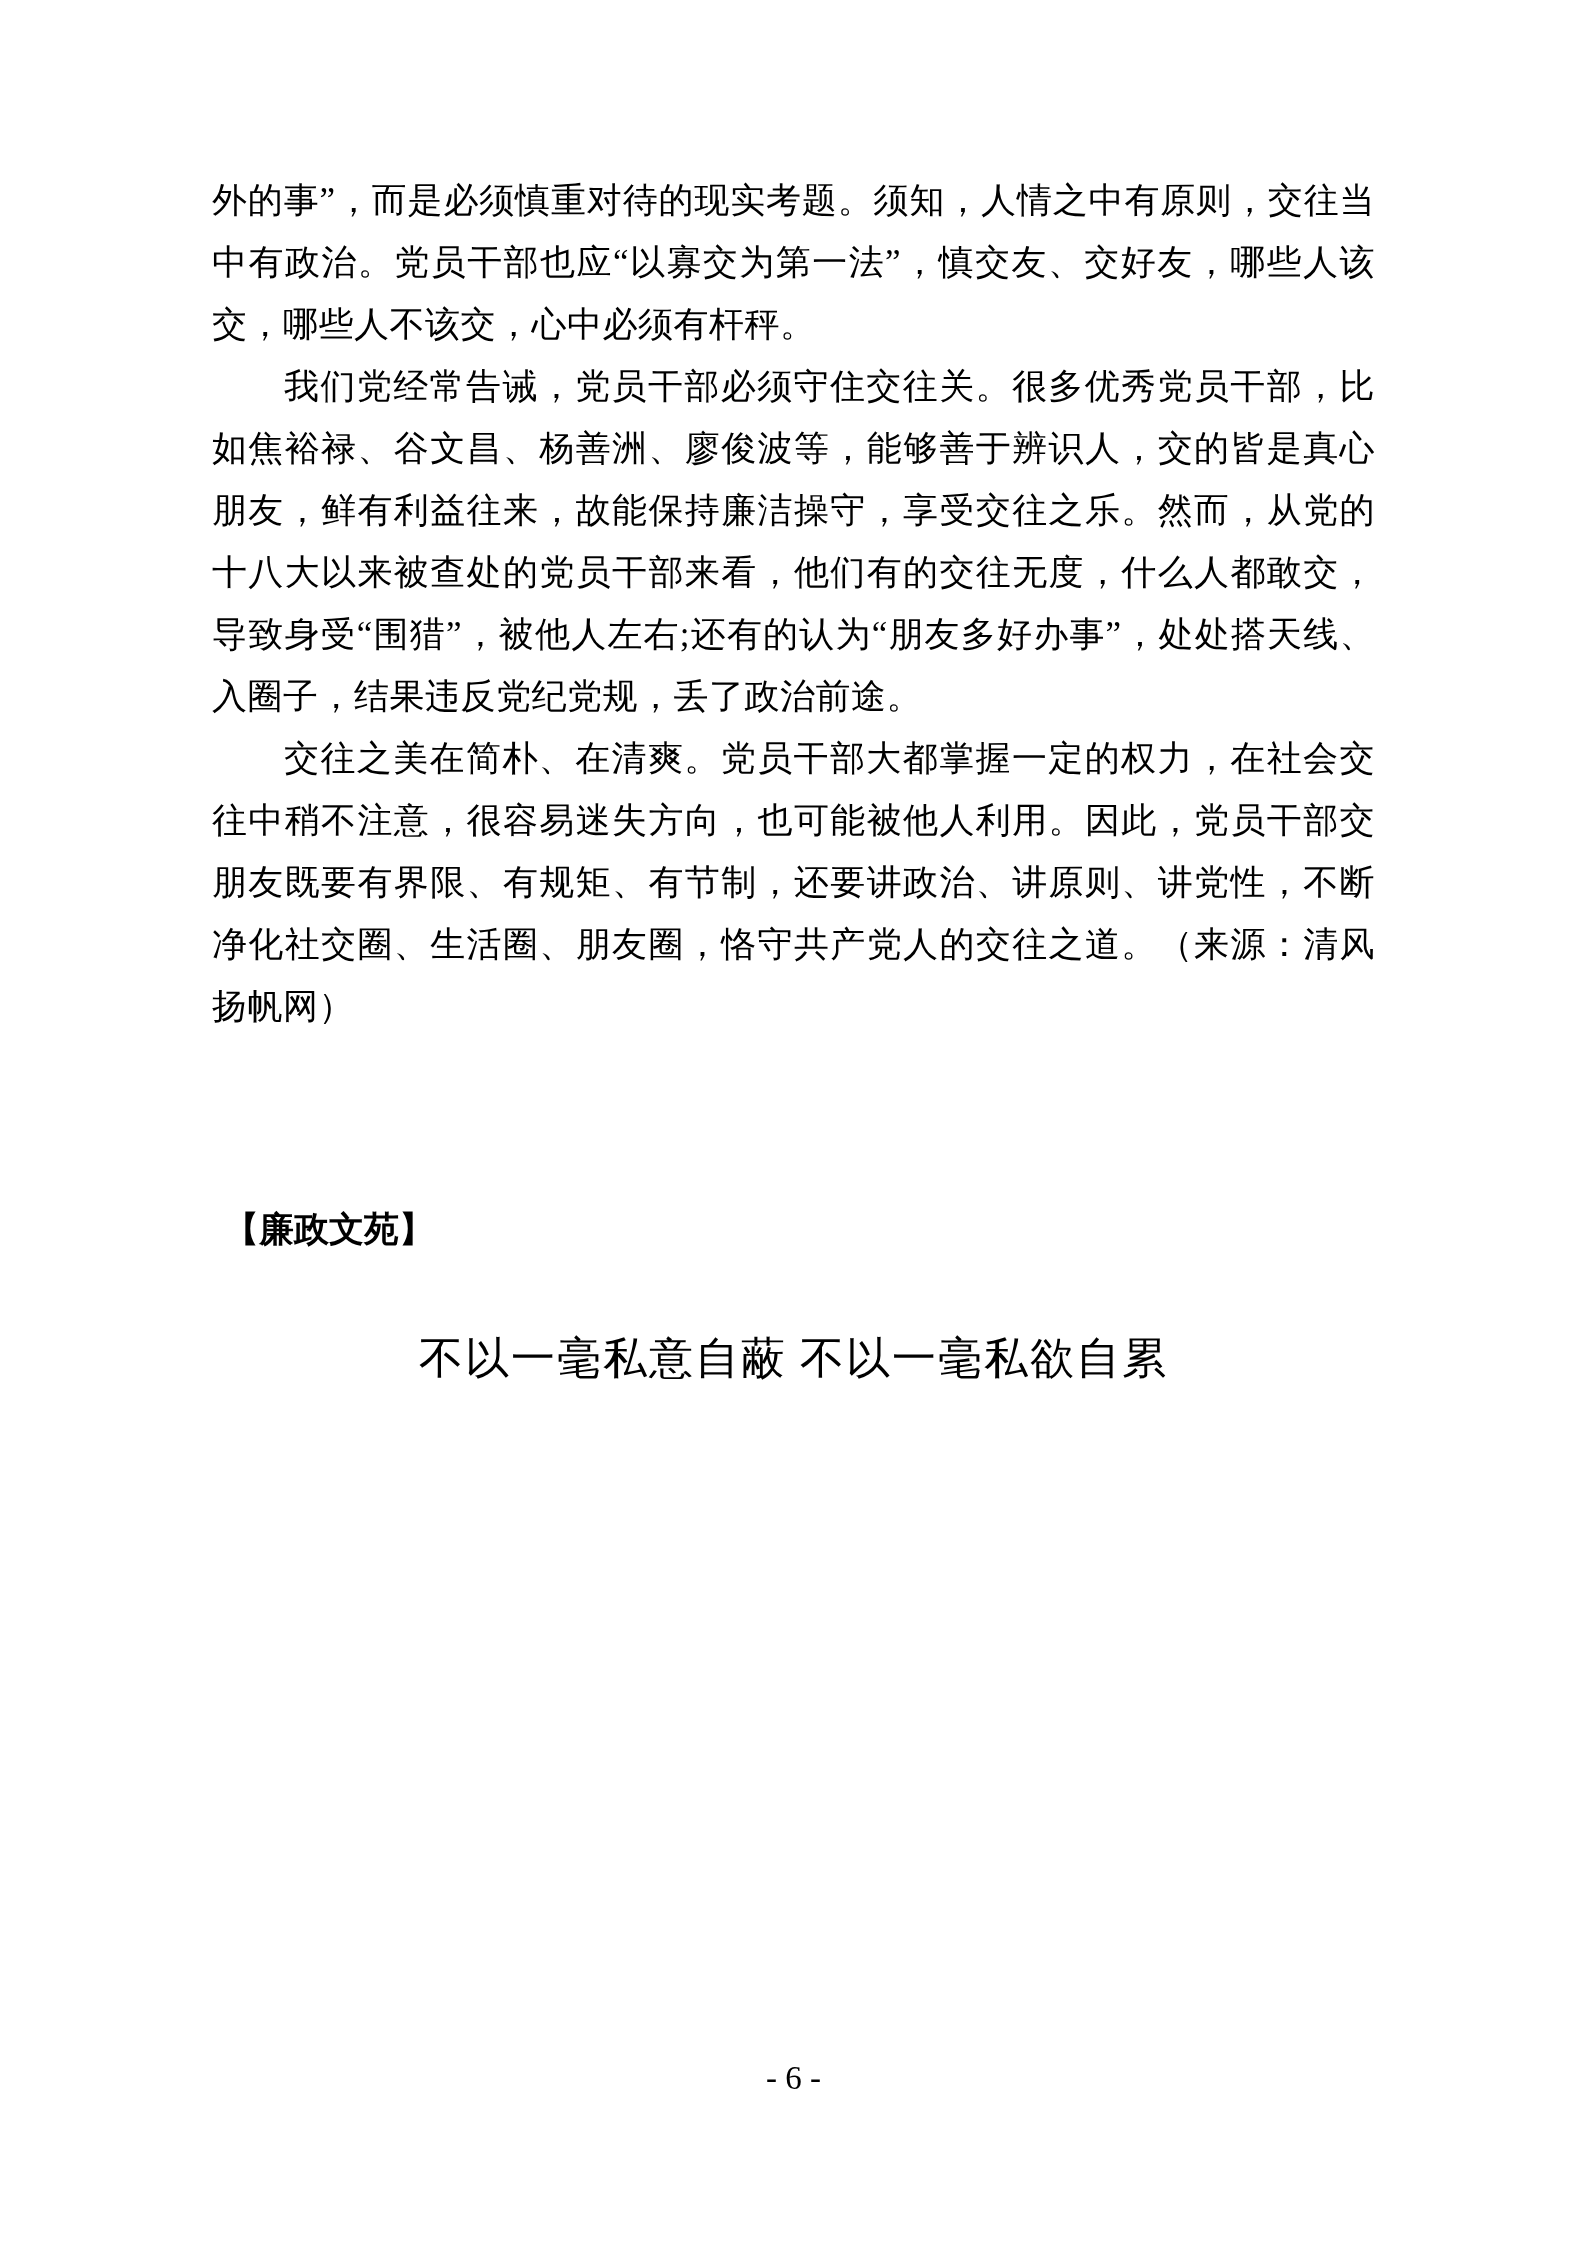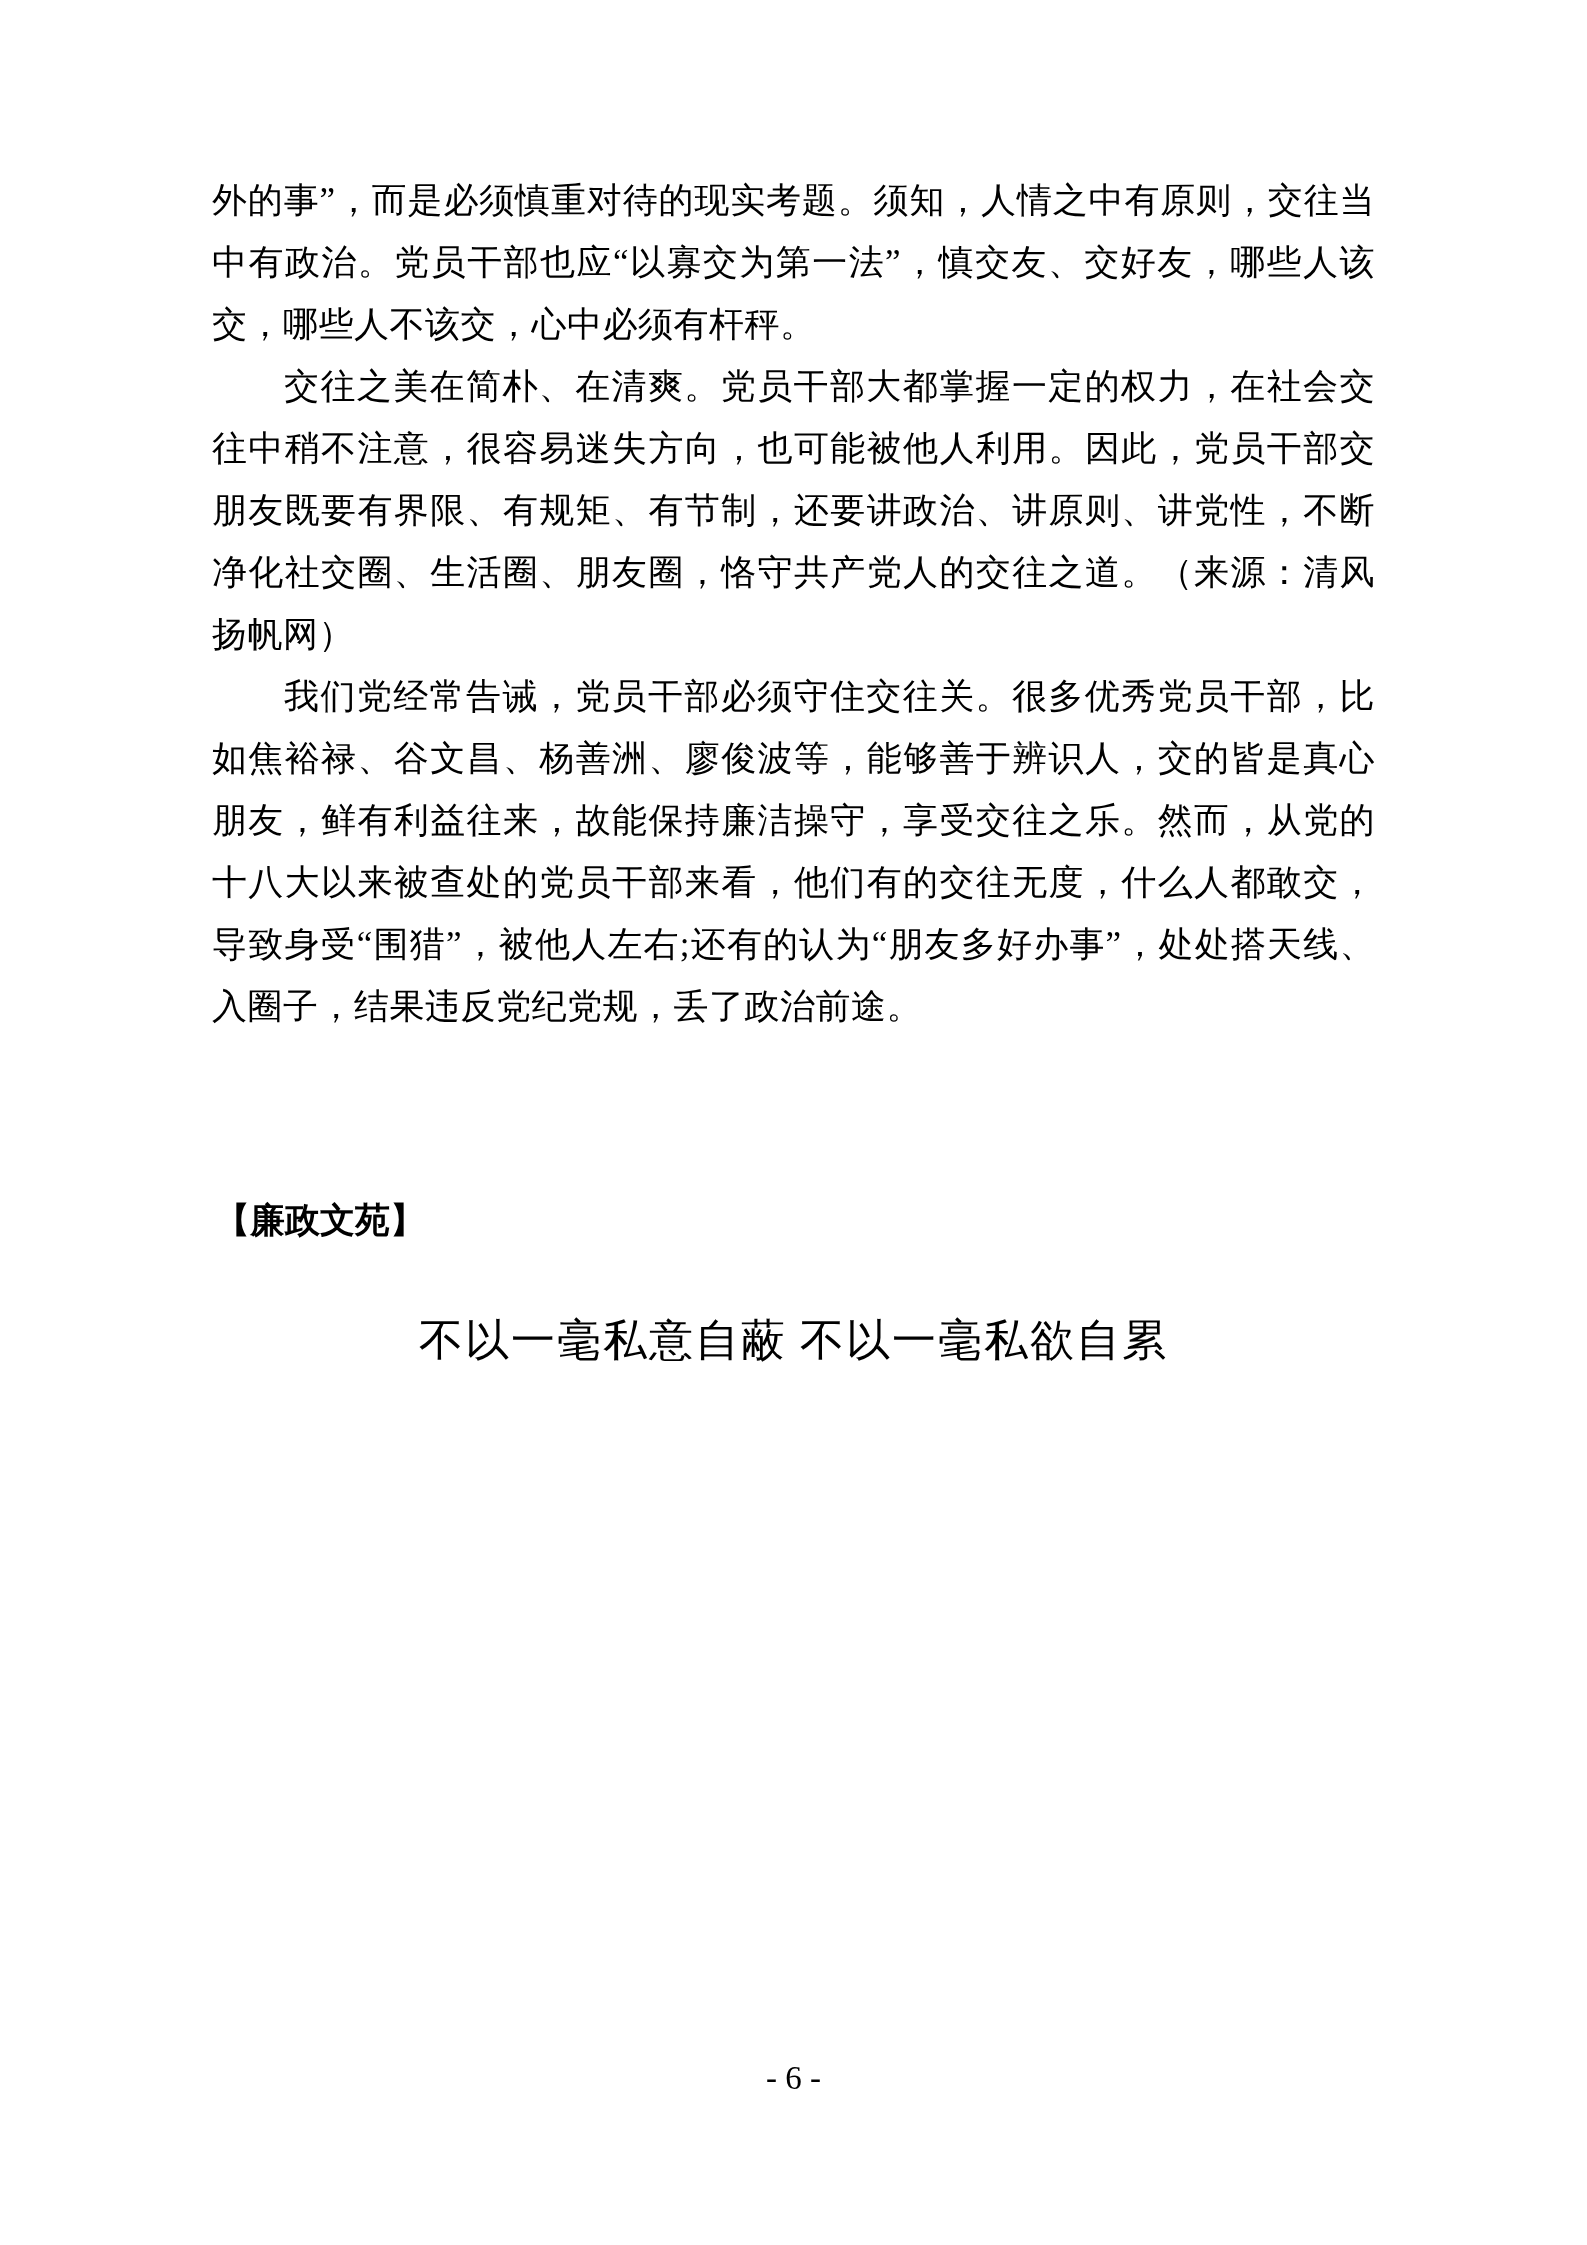--- a/index.html
+++ b/index.html
@@ -36,21 +36,21 @@
   .para.indent {
     text-indent: 72px;
   }
   .section-gap {
     height: 150px;
   }
   .tag {
     font-size: 35px;
     line-height: 60px;
     font-weight: bold;
-    margin: 3px;
+    margin: 12px;
     font-family: "Liberation Serif", "DejaVu Serif", serif;
   }
   .article-title {
     font-size: 44px;
     line-height: 70px;
     font-weight: normal;
     text-align: center;
     margin: 0;
     letter-spacing: 2px;
     font-family: "Liberation Serif", "DejaVu Serif", serif;
@@ -68,23 +68,23 @@
   }
 </style>
 </head>
 <body>
 
 <div class="page">
   <div class="content">
 
     <p class="para">外的事”，而是必须慎重对待的现实考题。须知，人情之中有原则，交往当中有政治。党员干部也应“以寡交为第一法”，慎交友、交好友，哪些人该交，哪些人不该交，心中必须有杆秤。</p>
 
+    <p class="para indent">我们党经常告诫，党员干部必须守住交往关。很多优秀党员干部，比如焦裕禄、谷文昌、杨善洲、廖俊波等，能够善于辨识人，交的皆是真心朋友，鲜有利益往来，故能保持廉洁操守，享受交往之乐。然而，从党的十八大以来被查处的党员干部来看，他们有的交往无度，什么人都敢交，导致身受“围猎”，被他人左右;还有的认为“朋友多好办事”，处处搭天线、入圈子，结果违反党纪党规，丢了政治前途。</p>
+
     <p class="para indent">交往之美在简朴、在清爽。党员干部大都掌握一定的权力，在社会交往中稍不注意，很容易迷失方向，也可能被他人利用。因此，党员干部交朋友既要有界限、有规矩、有节制，还要讲政治、讲原则、讲党性，不断净化社交圈、生活圈、朋友圈，恪守共产党人的交往之道。（来源：清风扬帆网）</p>
-
-    <p class="para indent">我们党经常告诫，党员干部必须守住交往关。很多优秀党员干部，比如焦裕禄、谷文昌、杨善洲、廖俊波等，能够善于辨识人，交的皆是真心朋友，鲜有利益往来，故能保持廉洁操守，享受交往之乐。然而，从党的十八大以来被查处的党员干部来看，他们有的交往无度，什么人都敢交，导致身受“围猎”，被他人左右;还有的认为“朋友多好办事”，处处搭天线、入圈子，结果违反党纪党规，丢了政治前途。</p>
 
     <div class="section-gap"></div>
 
     <p class="tag">【廉政文苑】</p>
 
     <div class="gap-small"></div>
 
     <h1 class="article-title">不以一毫私意自蔽 不以一毫私欲自累</h1>
 
     <div class="gap-med"></div>

